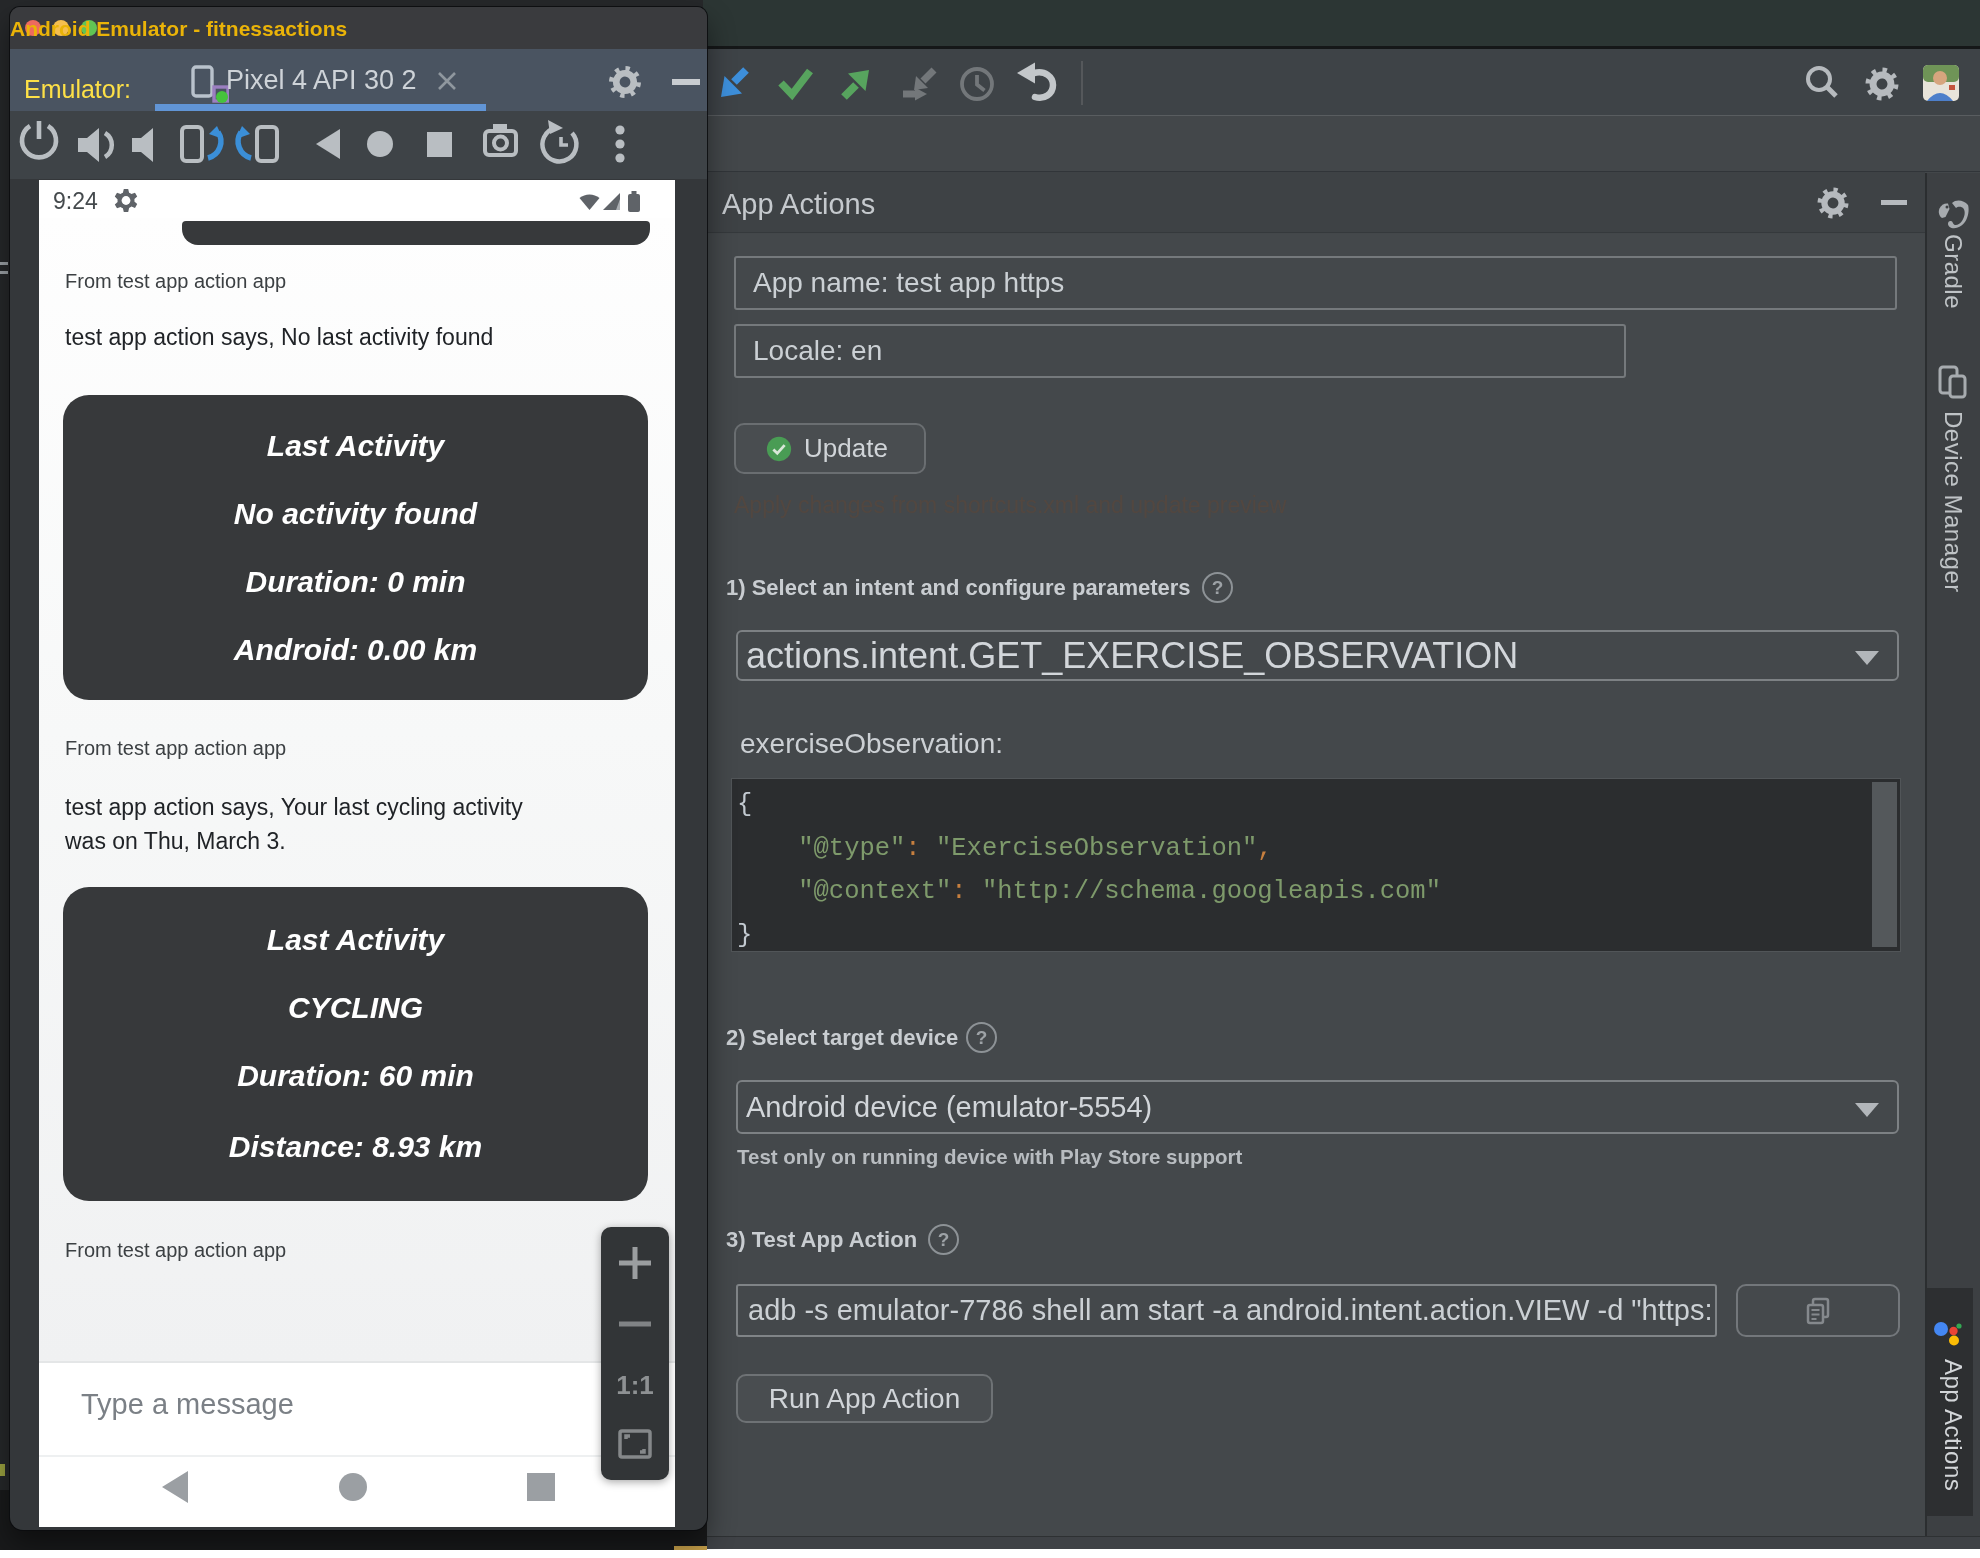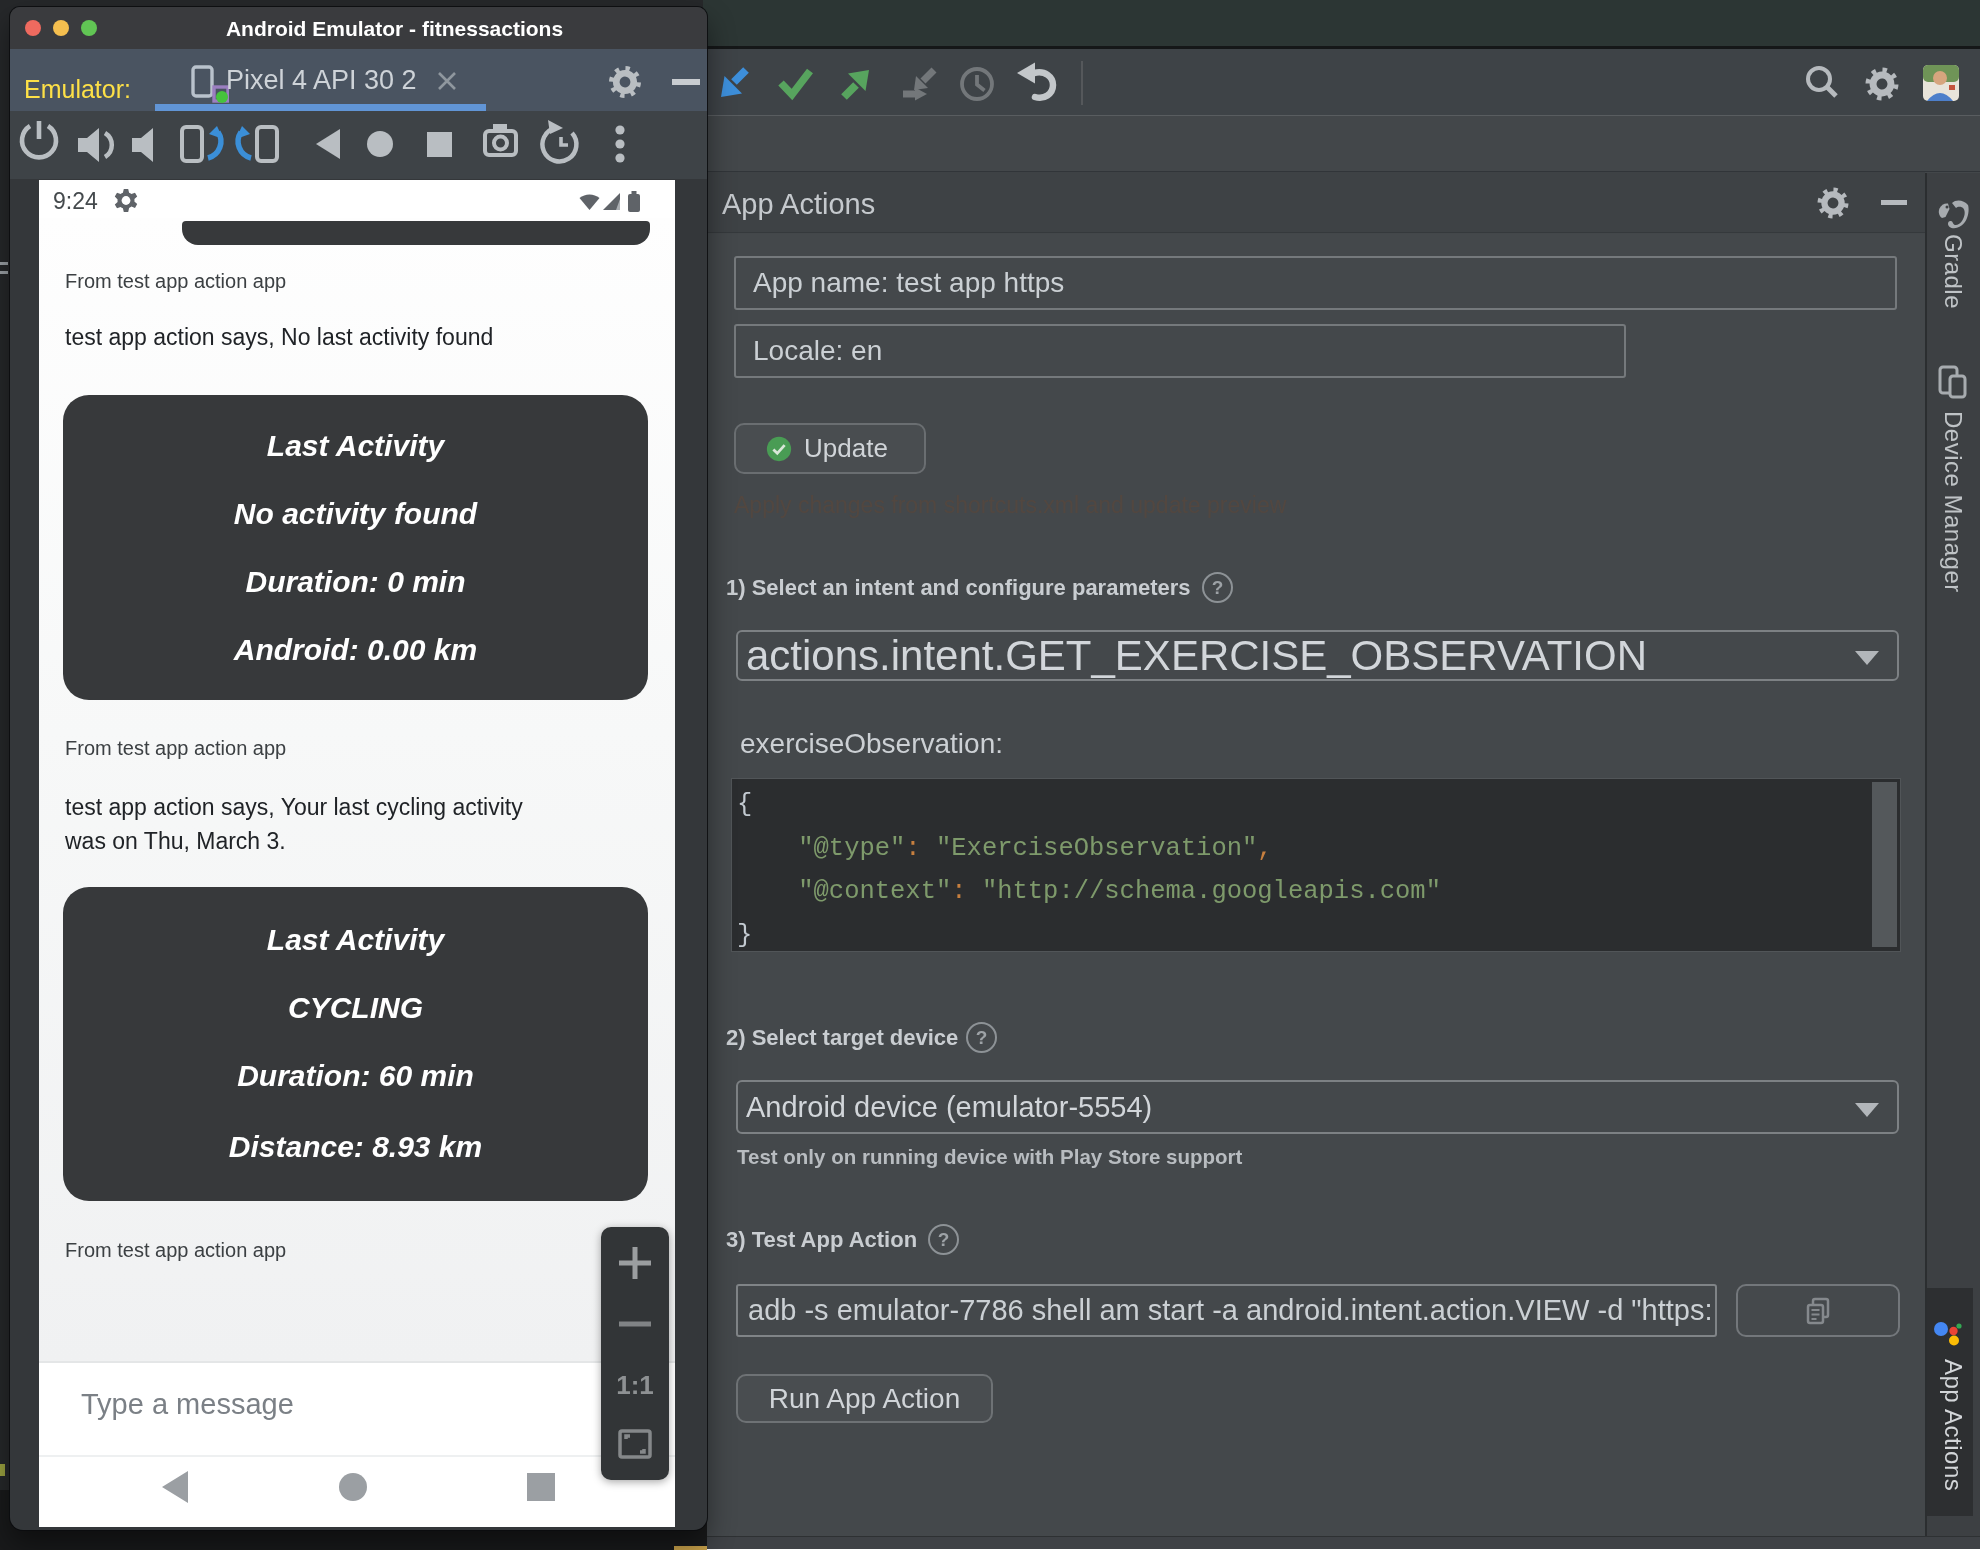--- a/index.html
+++ b/index.html
@@ -61,21 +61,21 @@
     <div class="a fld" style="left:31px;top:256px;width:1163px;height:54px">App name: test app https</div>
     <div class="a fld" style="left:31px;top:324px;width:892px;height:54px">Locale: en</div>
     <div class="a btn" style="left:31px;top:423px;width:192px;height:51px;border-color:#6a6e71;font-size:26px">
       <svg width="26" height="26" viewBox="0 0 30 30" style="margin-right:12px;margin-left:-6px">
           <circle cx="15" cy="15" r="14" fill="#499c54"></circle>
           <path d="M8.5 15.5 L13 20 L21.5 10.5" stroke="#d8e6d8" stroke-width="3.2" fill="none"></path>
         </svg>Update</div>
     <div class="a" style="left:31px;top:494px;font-size:23px;color:#524740;line-height:1">Apply changes from shortcuts.xml and update preview</div>
     <div class="a lbl" style="left:23px;top:577px;line-height:1">1) Select an intent and configure parameters</div>
     <div class="a q" style="left:499px;top:572px">?</div>
-    <div class="a dd" style="left:33px;top:630px;width:1163px;height:51px;font-size:42px">actions.intent.GET_EXERCISE_OBSERVATION<span class="a caret" style="left:1117px;top:19px"></span></div>
+    <div class="a dd" style="left:33px;top:630px;width:1163px;height:51px;font-size:36px">actions.intent.GET_EXERCISE_OBSERVATION<span class="a caret" style="left:1117px;top:19px"></span></div>
     <div class="a" style="left:37px;top:730px;font-size:28px;color:#ccd0d4;line-height:1">exerciseObservation:</div>
     <div class="a" id="codeblk" style="left:28px;top:778px;width:1170px;height:174px;background:#2b2d2f;border:1px solid #515558">
       <pre style="font-family:'Liberation Mono',monospace;font-size:25.5px;line-height:43.5px;padding:4px 0 0 5px;color:#c3cad1">{
     <span style="color:#7e9a6b">"@type"</span><span style="color:#c77f3f">:</span> <span style="color:#7e9a6b">"ExerciseObservation"</span><span style="color:#c77f3f">,</span>
     <span style="color:#7e9a6b">"@context"</span><span style="color:#c77f3f">:</span> <span style="color:#7e9a6b">"http://schema.googleapis.com"</span>
 }</pre>
       <div class="a" style="left:1140px;top:3px;width:25px;height:165px;background:#54585b"></div>
     </div>
     <div class="a lbl" style="left:23px;top:1027px;line-height:1">2) Select target device</div>
     <div class="a q" style="left:263px;top:1022px">?</div>
@@ -165,21 +165,21 @@
       <rect x="78" y="28" width="26" height="5" fill="#b6babe"></rect>
     </svg>
   </div>
   <div class="a" id="blackbar"></div>
   <div class="a" id="yellowdash"></div>
   <div class="a" id="emuwin">
     <div class="a" id="titlebar">
       <div class="a light" style="left:15px;top:13px;background:#ee6a5f"></div>
       <div class="a light" style="left:43px;top:13px;background:#f5bf4f"></div>
       <div class="a light" style="left:71px;top:13px;background:#61c554"></div>
-      <div class="a" style="left:0;width:769px;text-align:center;font-size:21px;font-weight:bold;color:#ffffff;line-height:1;top:11px">Android Emulator - fitnessactions</div>
+      <div class="a" style="left:0;width:769px;font-size:21px;font-weight:bold;color:#eab308;line-height:1;top:11px">Android Emulator - fitnessactions</div>
     </div>
     <div class="a" id="emurow">
       <div class="a" style="left:14px;top:28px;font-size:25px;color:#fde047;line-height:1">Emulator:</div>
       <svg class="a" style="left:179px;top:16px" width="40" height="42" viewBox="0 0 40 42">
         <rect x="4" y="2" width="19" height="29" rx="3" fill="none" stroke="#b9c2cc" stroke-width="3.4"></rect>
         <rect x="25" y="22" width="14" height="14" fill="none" stroke="#9b7fc0" stroke-width="3.4"></rect>
         <circle cx="33" cy="32" r="6" fill="#46c33c"></circle>
       </svg>
       <div class="a" style="left:216px;top:18px;font-size:27px;color:#ced3d8;line-height:1">Pixel 4 API 30 2</div>
       <svg class="a" style="left:426px;top:21px" width="22" height="22" viewBox="0 0 22 22">

